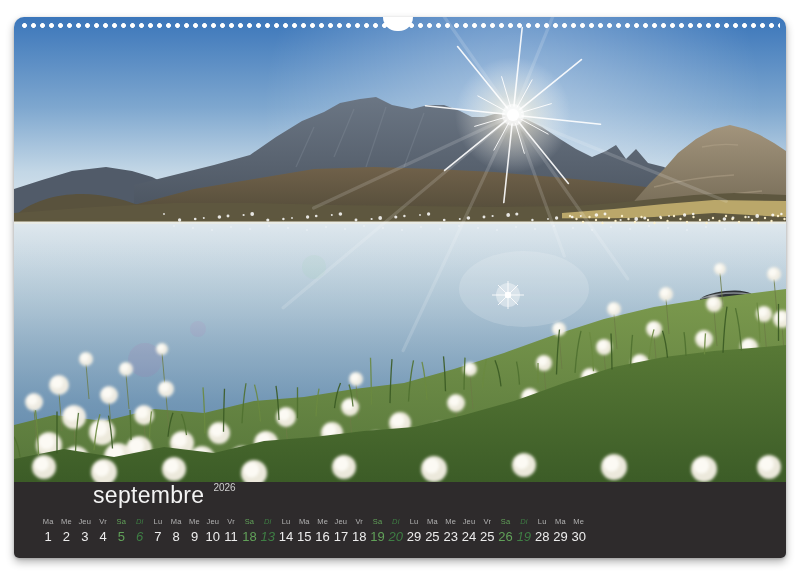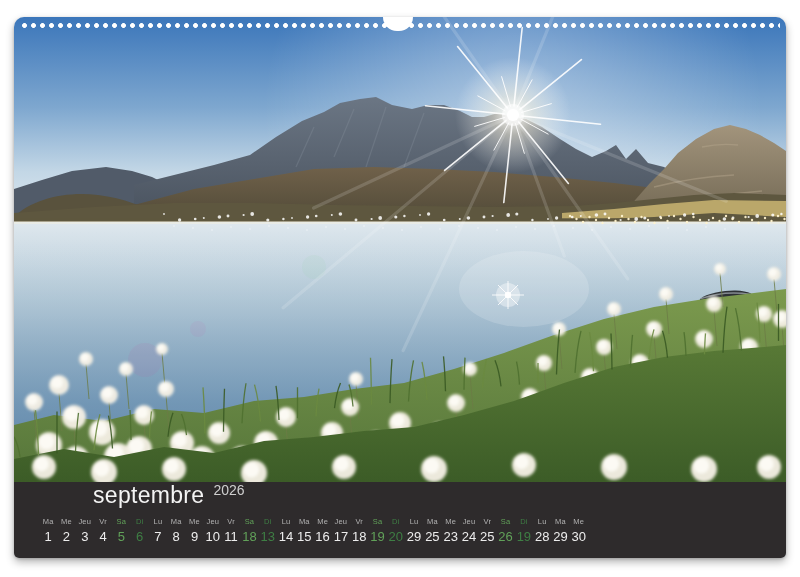--- a/index.html
+++ b/index.html
@@ -16,27 +16,27 @@
   .photo{position:absolute;left:0;top:0;width:772px;height:465px;}
   .photo svg{display:block;}
   .holes{position:absolute;left:6px;top:4px;width:760px;height:9px;
     background-image:radial-gradient(circle, #ffffff 2.1px, rgba(255,255,255,0) 2.7px);
     background-size:9px 9px;background-position:0 0;pointer-events:none;}
   .notch{position:absolute;left:369px;top:0;width:30px;height:14px;background:#ffffff;
     border-radius:0 0 15px 15px;}
   .band{position:absolute;left:0;top:465px;width:772px;height:76px;background:var(--band-bg);}
   .month-row{position:absolute;left:41px;top:0;display:flex;align-items:flex-start;margin-left:38px;}
   .month{font-size:23px;color:var(--month);letter-spacing:.3px;}
-  .year{font-size:14px;color:var(--year);margin-left:9px;}
+  .year{font-size:10px;color:var(--year);margin-left:9px;}
   .days{position:absolute;left:25px;top:35px;display:flex;}
   .day-col{width:18.3px;display:flex;flex-direction:column;align-items:center;}
   .dlab{font-size:7.5px;line-height:9px;color:var(--lab);letter-spacing:.2px;}
   .dnum{font-size:13px;line-height:15px;margin-top:3px;color:var(--num);}
   .t-sa .dlab,.t-sa .dnum{color:var(--sat);}
-  .t-su .dlab,.t-su .dnum{color:var(--sun-g);}
+  .t-su .dlab,.t-su .dnum{color:var(--sun-g);font-style:italic;}
 </style>
 </head>
 <body>
 
 <div class="stage">
   <div class="sheet">
 
     <div class="photo" title="mountain lake at sunrise with sun star and white cotton grass in foreground">
       <svg width="772" height="465" viewBox="0 0 772 465" xmlns="http://www.w3.org/2000/svg">
         <defs>

